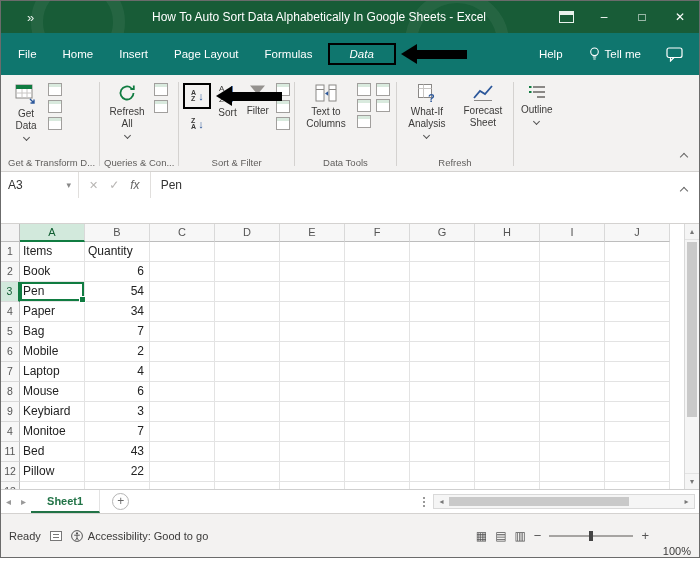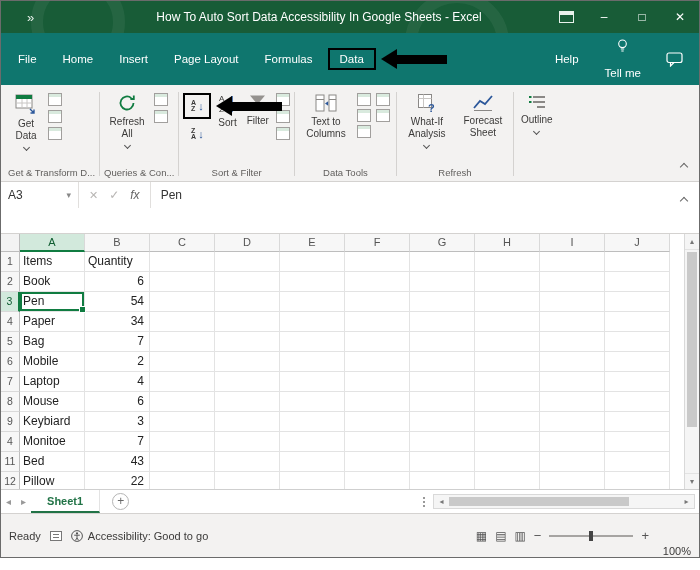--- a/index.html
+++ b/index.html
@@ -13,23 +13,23 @@
   .tb-left { width:90px; display:flex; align-items:center; padding-left:26px; z-index:2; }
   .qa-icon { color:#e8f2ec; font-size:13px; letter-spacing:-2px; }
   .tb-title { flex:1; text-align:center; font-size:12px; white-space:nowrap; overflow:hidden; text-overflow:ellipsis; z-index:2; }
   .tb-right { display:flex; align-items:center; z-index:2; }
   .tb-btn { width:38px; height:32px; display:flex; align-items:center; justify-content:center; font-size:12px; color:#fff; cursor:pointer; }
   .rdo-icon { width:15px; height:12px; border:1px solid #e8f2ec; border-top:4px solid #e8f2ec; }
 
   
   .tabbar { flex:0 0 30px; background:#0f766e; color:#fff; display:flex; align-items:center; font-size:11.5px; padding:0 4px; position:relative; }
   .rtab { padding:6px 13px; cursor:pointer; white-space:nowrap; position:relative; }
-  .tab-data { border:2.5px solid #000; padding:3px 10px; margin:10px 2px; }
+  .tab-data { border:2.5px solid #000; padding:3px 20px; margin:10px 2px;font-style:italic; }
   .tab-spacer { flex:1; }
-  .tellme { display:flex; align-items:center; gap:14px;flex-direction:column; }
+  .tellme { display:flex; align-items:center; gap:5px; }
   .comment-btn { padding:4px 12px; cursor:pointer; display:flex; align-items:center; }
 
   
   .annot-arrow { position:absolute; left:calc(100% + 7px); top:50%; transform:translateY(-50%); display:flex; align-items:center; z-index:120; pointer-events:none; }
   .aa-head { width:0; height:0; border-top:10px solid transparent; border-bottom:10px solid transparent; border-right:16px solid #000; }
   .aa-tail { width:50px; height:9px; background:#000; }
 
   
   .ribbon { flex:0 0 97px; background:#f3f2f1; border-bottom:1px solid #d4d2d0; display:flex; padding:4px 2px 0 4px; position:relative; }
   .rgroup { display:flex; flex-direction:column; padding:0 3px; }
@@ -108,21 +108,21 @@
 </style>
 </head>
 <body>
 
 <div class="window">
 
   <div class="titlebar">
     <div class="tb-left">
       <span class="qa-icon">»</span>
     </div>
-    <div class="tb-title">How To Auto Sort Data Accessibility In Google Sheets  -  Excel</div>
+    <div class="tb-title">How To Auto Sort Data Alphabetically In Google Sheets  -  Excel</div>
     <div class="tb-right">
       <span class="tb-btn">
           <span class="rdo-icon"></span>
         </span>
       <span class="tb-btn">–</span>
       <span class="tb-btn">□</span>
       <span class="tb-btn">✕</span>
     </div>
   </div>
 

